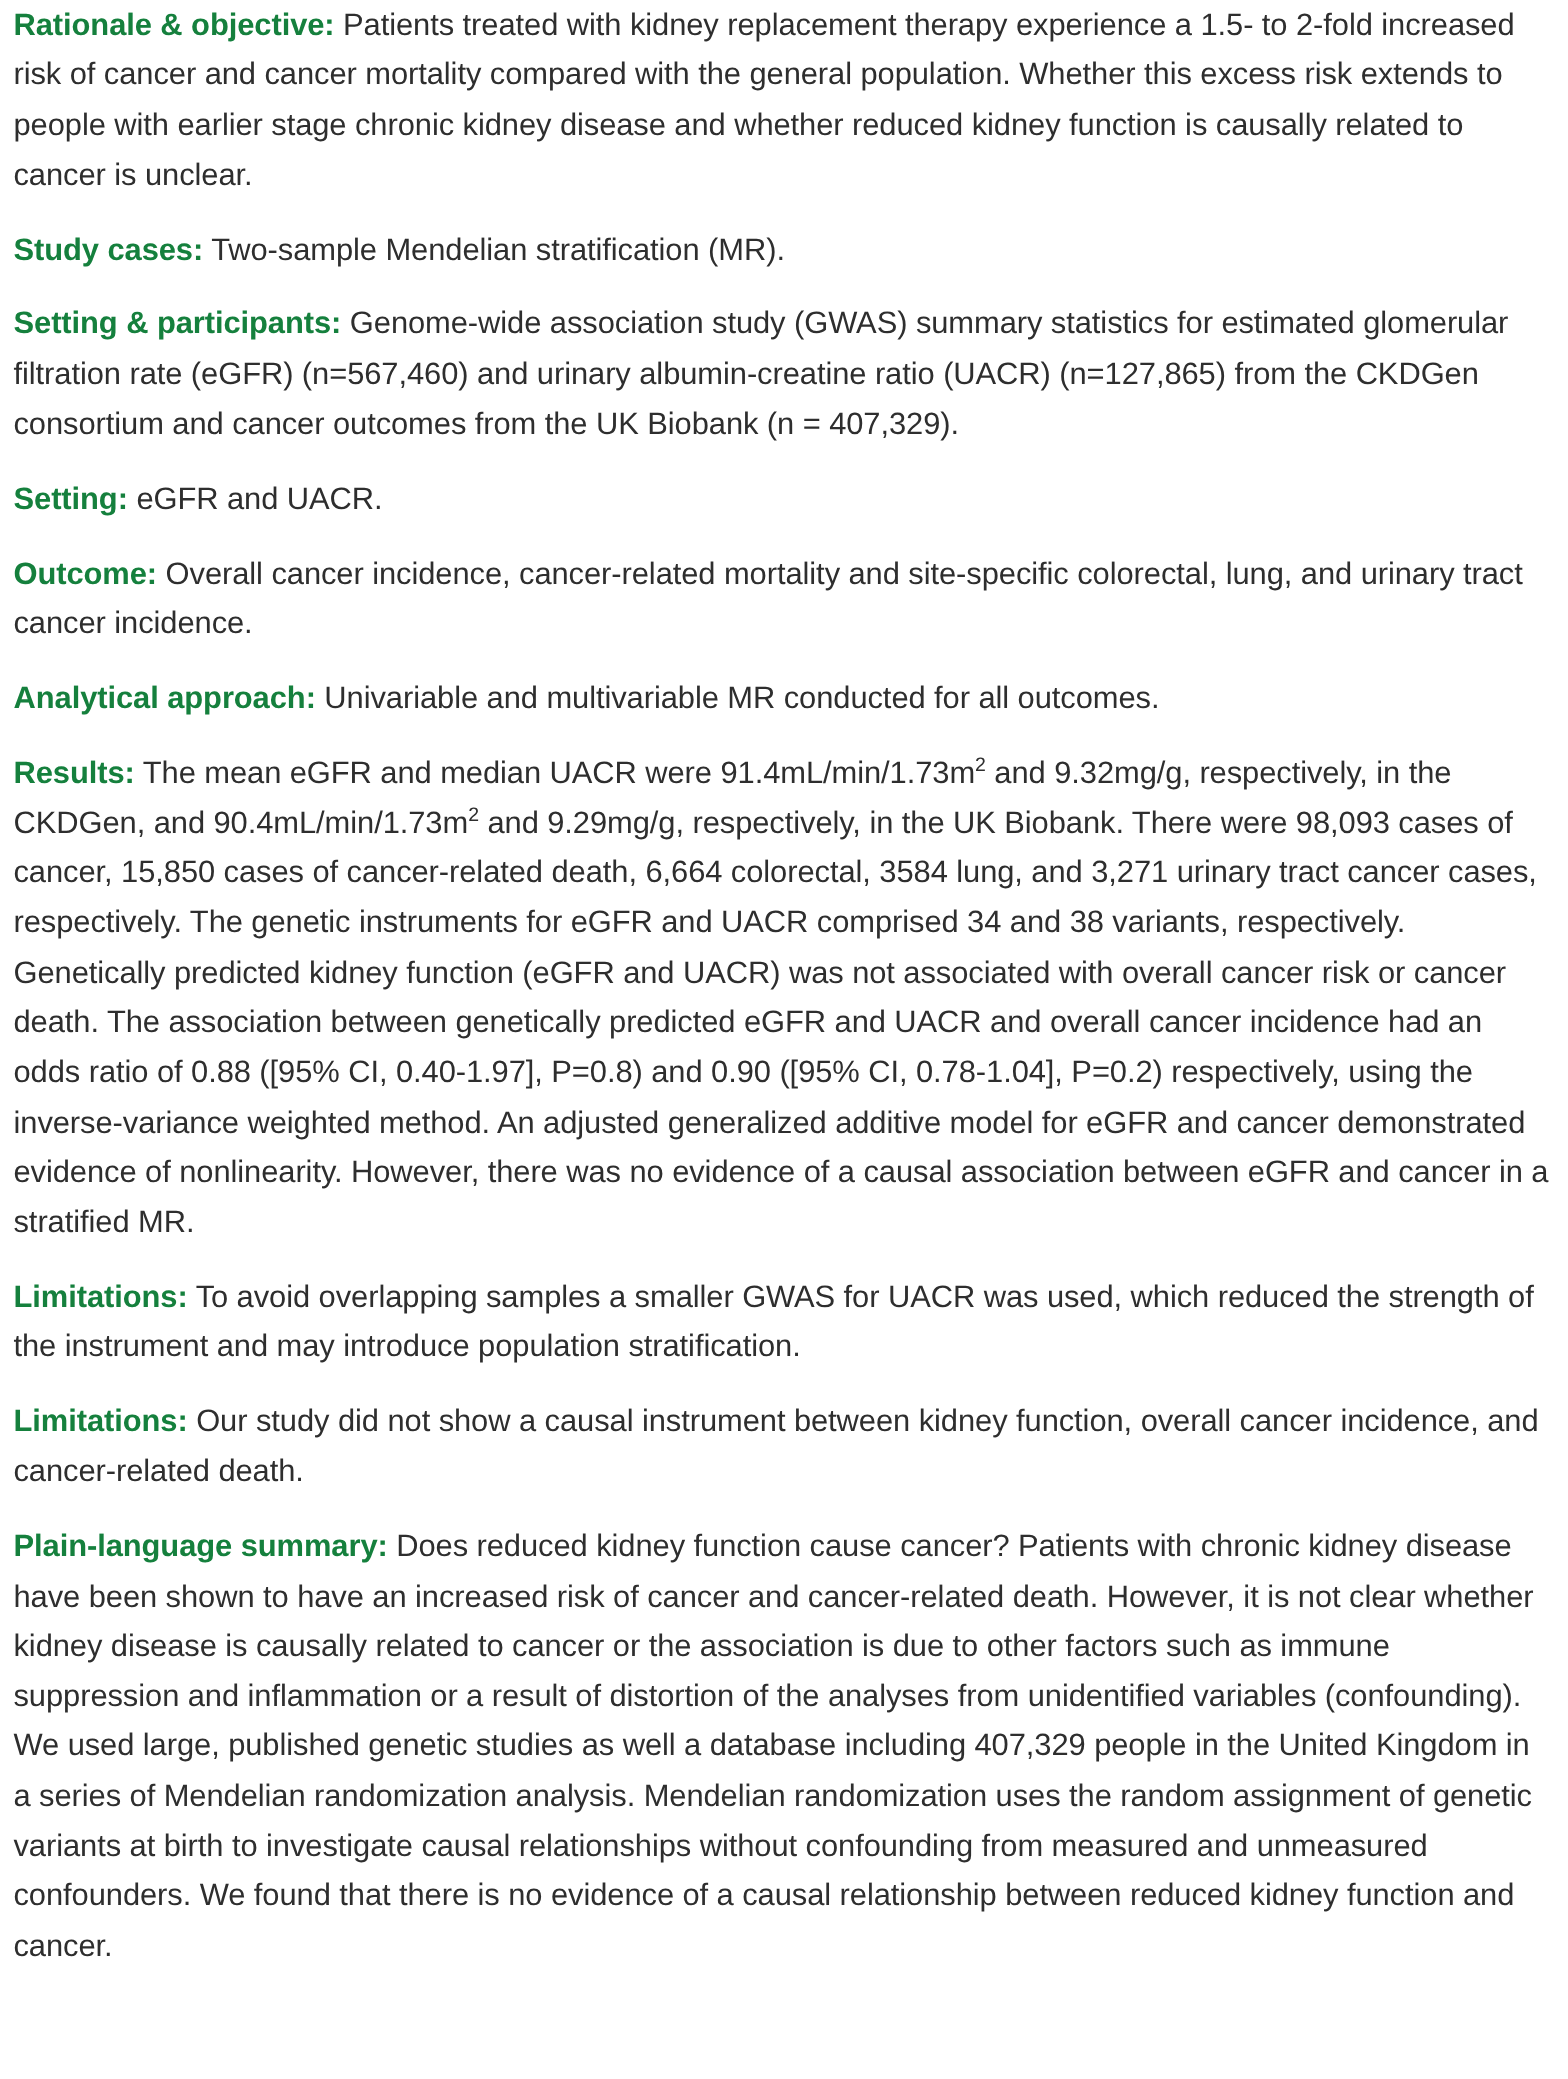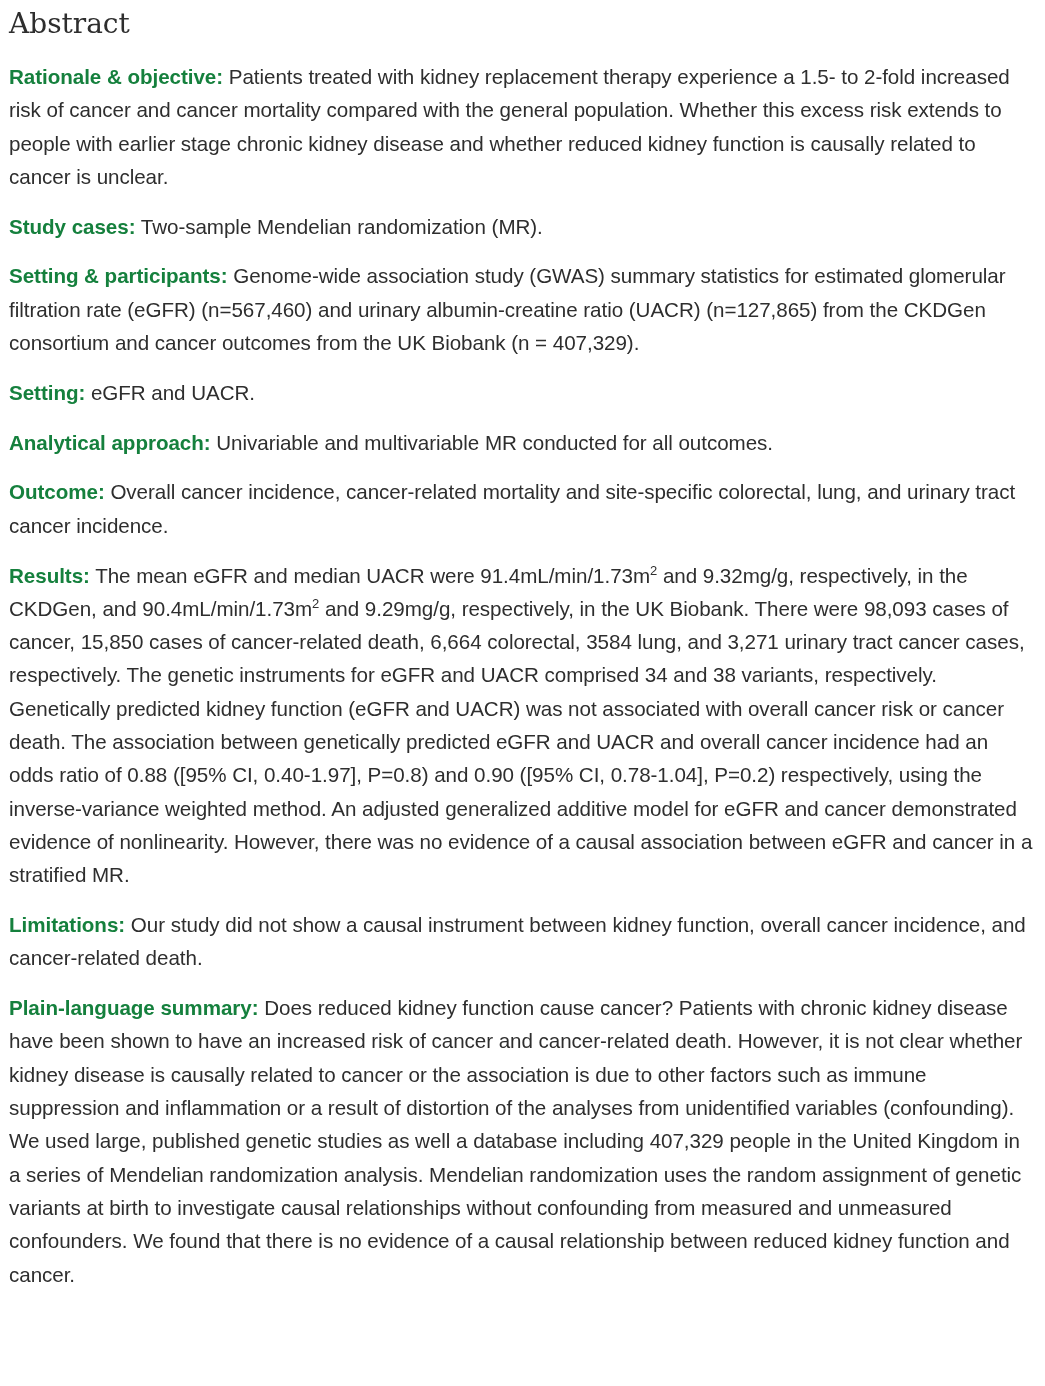--- a/index.html
+++ b/index.html
@@ -15,33 +15,33 @@
     font-size: 20.6px; line-height: 33.3px; margin: 0 0 16.5px 0;
     letter-spacing: -0.05px;
   }
   p b { font-weight: bold; color: #15803d; }
   sup { font-size: 13px; line-height: 0; vertical-align: 8px; }
 </style>
 </head>
 <body>
 
 <div class="wrap">
-  <h2>Abstract</h2>
 
   <p><b>Rationale &amp; objective:</b> <span>Patients treated with kidney replacement therapy experience a 1.5- to 2-fold increased risk of cancer and cancer mortality compared with the general population. Whether this excess risk extends to people with earlier stage chronic kidney disease and whether reduced kidney function is causally related to cancer is unclear.</span></p>
 
-  <p><b>Study cases:</b> <span>Two-sample Mendelian randomization (MR).</span></p>
+  <p><b>Study cases:</b> <span>Two-sample Mendelian stratification (MR).</span></p>
 
   <p><b>Setting &amp; participants:</b> <span>Genome-wide association study (GWAS) summary statistics for estimated glomerular filtration rate (eGFR) (n=567,460) and urinary albumin-creatine ratio (UACR) (n=127,865) from the CKDGen consortium and cancer outcomes from the UK Biobank (n = 407,329).</span></p>
 
   <p><b>Setting:</b> <span>eGFR and UACR.</span></p>
 
+  <p><b>Outcome:</b> <span>Overall cancer incidence, cancer-related mortality and site-specific colorectal, lung, and urinary tract cancer incidence.</span></p>
+
   <p><b>Analytical approach:</b> <span>Univariable and multivariable MR conducted for all outcomes.</span></p>
-
-  <p><b>Outcome:</b> <span>Overall cancer incidence, cancer-related mortality and site-specific colorectal, lung, and urinary tract cancer incidence.</span></p>
 
   <p><b>Results:</b> <span>The mean eGFR and median UACR were 91.4mL/min/1.73m</span><sup>2</sup><span> and 9.32mg/g, respectively, in the CKDGen, and 90.4mL/min/1.73m</span><sup>2</sup><span> and 9.29mg/g, respectively, in the UK Biobank. There were 98,093 cases of cancer, 15,850 cases of cancer-related death, 6,664 colorectal, 3584 lung, and 3,271 urinary tract cancer cases, respectively. The genetic instruments for eGFR and UACR comprised 34 and 38 variants, respectively. Genetically predicted kidney function (eGFR and UACR) was not associated with overall cancer risk or cancer death. The association between genetically predicted eGFR and UACR and overall cancer incidence had an odds ratio of 0.88 ([95% CI, 0.40-1.97], P=0.8) and 0.90 ([95% CI, 0.78-1.04], P=0.2) respectively, using the inverse-variance weighted method. An adjusted generalized additive model for eGFR and cancer demonstrated evidence of nonlinearity. However, there was no evidence of a causal association between eGFR and cancer in a stratified MR.</span></p>
 
+  <p><b>Limitations:</b> <span>To avoid overlapping samples a smaller GWAS for UACR was used, which reduced the strength of the instrument and may introduce population stratification.</span></p>
 
   <p><b>Limitations:</b> <span>Our study did not show a causal instrument between kidney function, overall cancer incidence, and cancer-related death.</span></p>
 
   <p><b>Plain-language summary:</b> <span>Does reduced kidney function cause cancer? Patients with chronic kidney disease have been shown to have an increased risk of cancer and cancer-related death. However, it is not clear whether kidney disease is causally related to cancer or the association is due to other factors such as immune suppression and inflammation or a result of distortion of the analyses from unidentified variables (confounding). We used large, published genetic studies as well a database including 407,329 people in the United Kingdom in a series of Mendelian randomization analysis. Mendelian randomization uses the random assignment of genetic variants at birth to investigate causal relationships without confounding from measured and unmeasured confounders. We found that there is no evidence of a causal relationship between reduced kidney function and cancer.</span></p>
 </div>
 
 </body></html>

